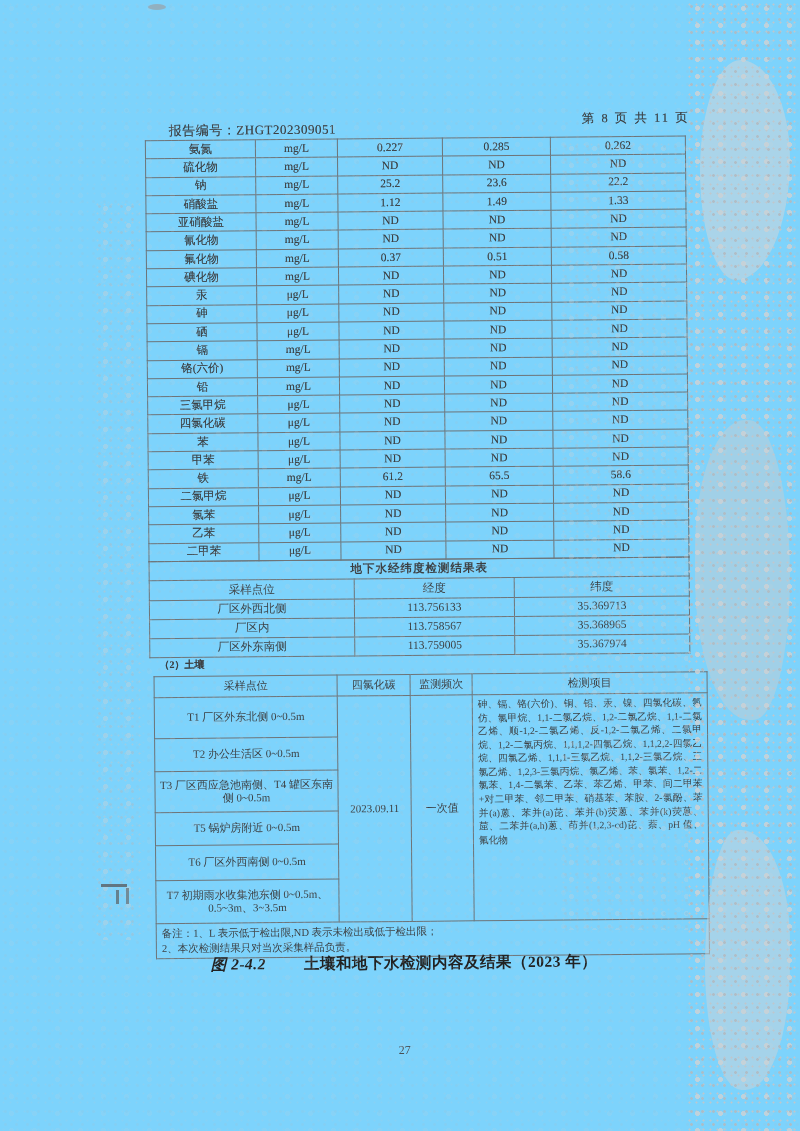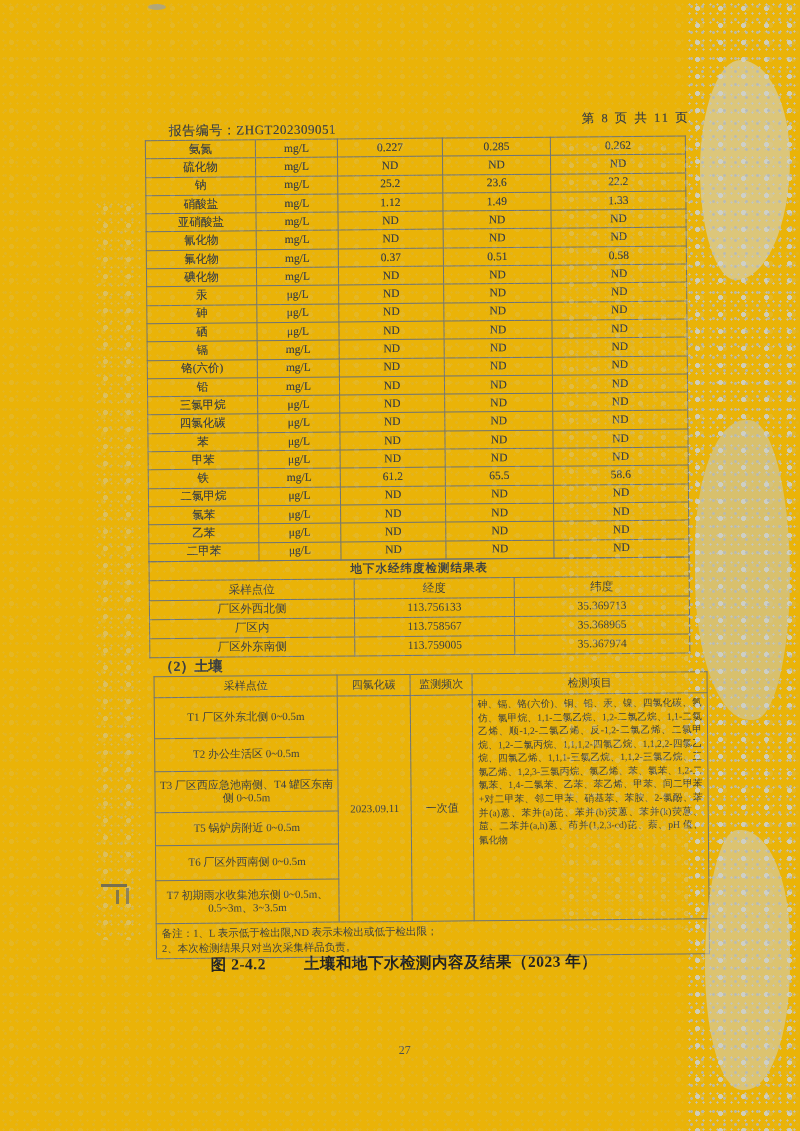--- a/index.html
+++ b/index.html
@@ -1,16 +1,16 @@
 <!DOCTYPE html>
 <html><head>
 <meta charset="utf-8">
 <style>
   html,body{margin:0;padding:0;background:#ffffff;}
-  .page{position:relative;width:800px;height:1131px;background:#eab308;overflow:hidden;
+  .page{position:relative;width:800px;height:1131px;background:#7dd3fc;overflow:hidden;
         font-family:"Liberation Serif","DejaVu Serif",serif;color:#3b3f42;}
   .tilt{position:absolute;left:0;top:0;width:800px;height:1131px;transform:rotate(-0.5deg);transform-origin:400px 500px;}
 
   
   .noise{position:absolute;pointer-events:none;z-index:5;}
   .speck{background-image:
       radial-gradient(circle,#b3bac0 1.2px,transparent 1.6px),
       radial-gradient(circle,#ccd2d6 2.2px,transparent 2.6px),
       radial-gradient(circle,#c0c7cc 0.9px,transparent 1.2px);
       background-size:11px 13px,23px 17px,7px 9px;}
@@ -37,38 +37,38 @@
 
   
   #water-table{left:148px;top:138px;width:540px;height:421px;}
   #water-table td{height:17.3px;}
   
   #coords-table{left:148px;top:559px;width:540px;}
   #coords-table .coords-title{height:18px;font-weight:bold;letter-spacing:1px;}
   #coords-table .c-h{height:19px;}
   #coords-table .c-d{height:18px;}
   
-  .soil-label{position:absolute;left:158px;top:656px;font-size:14px;font-weight:bold;z-index:2;}
+  .soil-label{position:absolute;left:158px;top:656px;font-size:10px;font-weight:bold;z-index:2;}
   #soil-table{left:152px;top:674px;width:553px;}
   #soil-table td{font-size:11px;}
   #soil-table .s-h td{height:20px;}
   #soil-table .s-p{padding:0 4px;}
   #soil-table .r1 .s-p{height:40px;}
   #soil-table .r2 .s-p{height:32px;}
   #soil-table .r3 .s-p{height:40px;}
   #soil-table .r4 .s-p{height:32px;}
   #soil-table .r5 .s-p{height:34px;}
   #soil-table .r6 .s-p{height:42px;}
   #soil-table .s-items{font-size:9.7px;line-height:1.4;text-align:justify;padding:2px 5px;vertical-align:top;}
   #soil-table .s-note{height:32px;text-align:left;font-size:10.5px;line-height:1.45;padding:1px 5px;}
 
   
   .caption{position:absolute;left:0;top:953px;width:800px;text-align:center;font-weight:bold;
            font-size:15.5px;color:#222;letter-spacing:.5px;z-index:2;}
-  .caption .fig-label{margin-right:38px;}
+  .caption .fig-label{margin-right:38px;font-style:italic;}
   .page-num{position:absolute;left:0;top:1043px;width:800px;text-align:center;font-size:12px;color:#4a4e52;z-index:2;}
 
   .txt-shadow{text-shadow:0 0 .5px rgba(70,74,78,.55);}
 </style>
 </head>
 <body>
 
 <div class="page">
   <div class="tilt">
 

